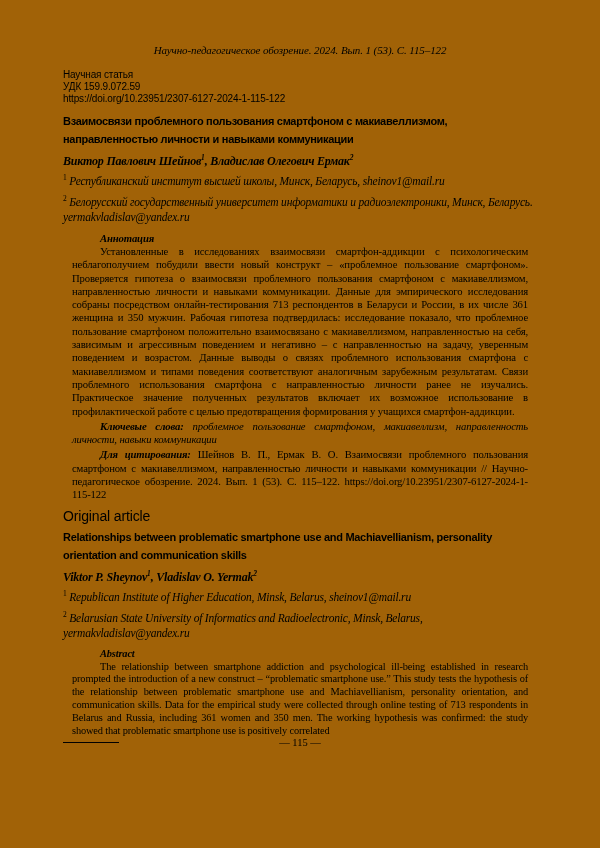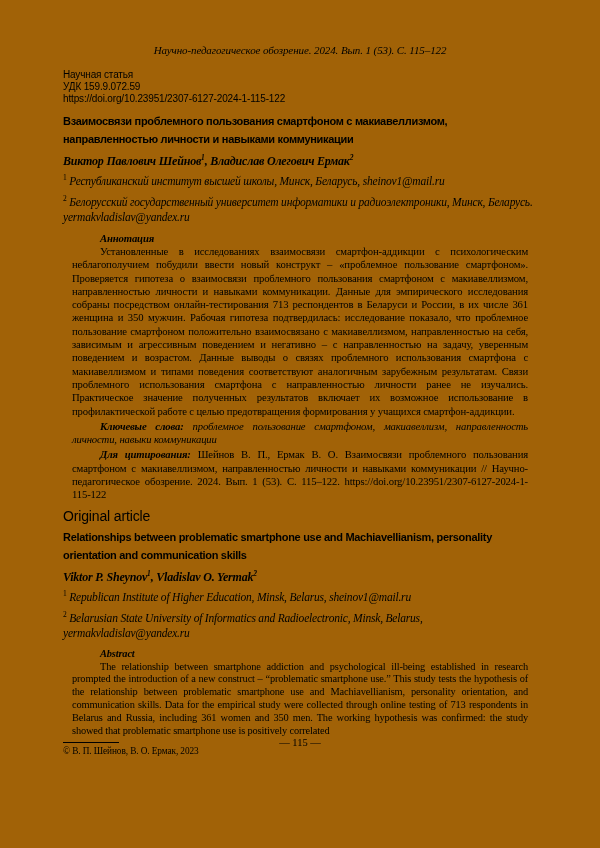--- a/index.html
+++ b/index.html
@@ -146,19 +146,18 @@
     <p class="affil"><sup>1</sup> <span>Republican Institute of Higher Education, Minsk, Belarus, sheinov1@mail.ru</span></p>
     <p class="affil"><sup>2</sup> <span>Belarusian State University of Informatics and Radioelectronic, Minsk, Belarus, yermakvladislav@yandex.ru</span></p>
 
     <div class="block block-en">
       <p class="label">Abstract</p>
       <p class="para">The relationship between smartphone addiction and psychological ill-being established in research prompted the introduction of a new construct – “problematic smartphone use.” This study tests the hypothesis of the relationship between problematic smartphone use and Machiavellianism, personality orientation, and communication skills. Data for the empirical study were collected through online testing of 713 respondents in Belarus and Russia, including 361 women and 350 men. The working hypothesis was confirmed: the study showed that problematic smartphone use is positively correlated</p>
     </div>
 
     <div class="footnote">
       <div class="footnote-rule"></div>
-      <p class="copyright">© В. П. Шейнов, В. О. Ермак, 2023</p>
     </div>
 
   </div>
 
   <p class="pagenum">— 115 —</p>
 </div>
 
 </body></html>

